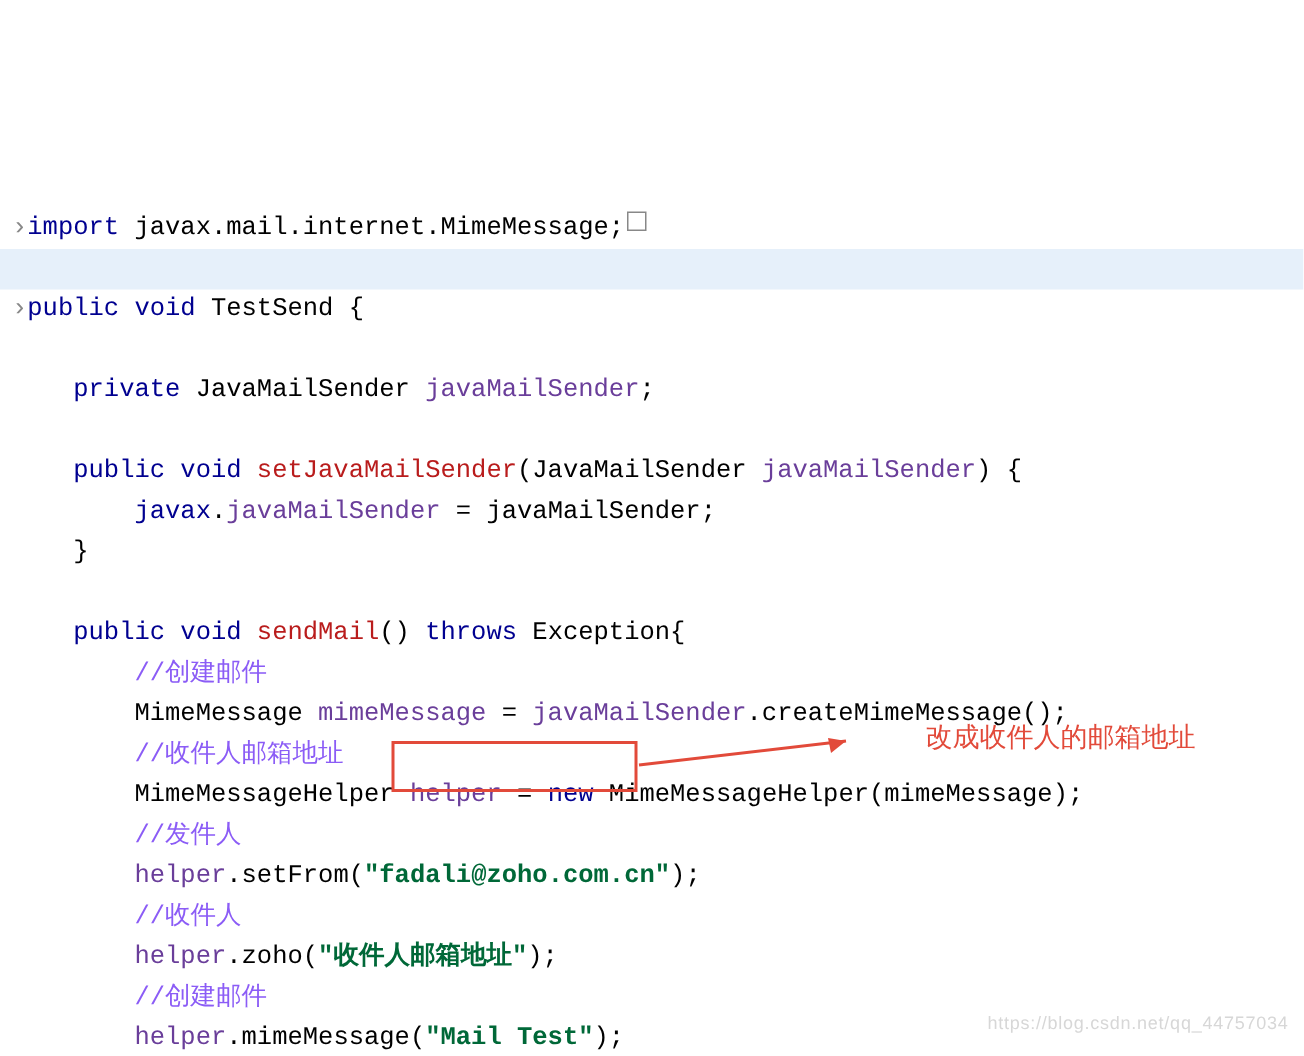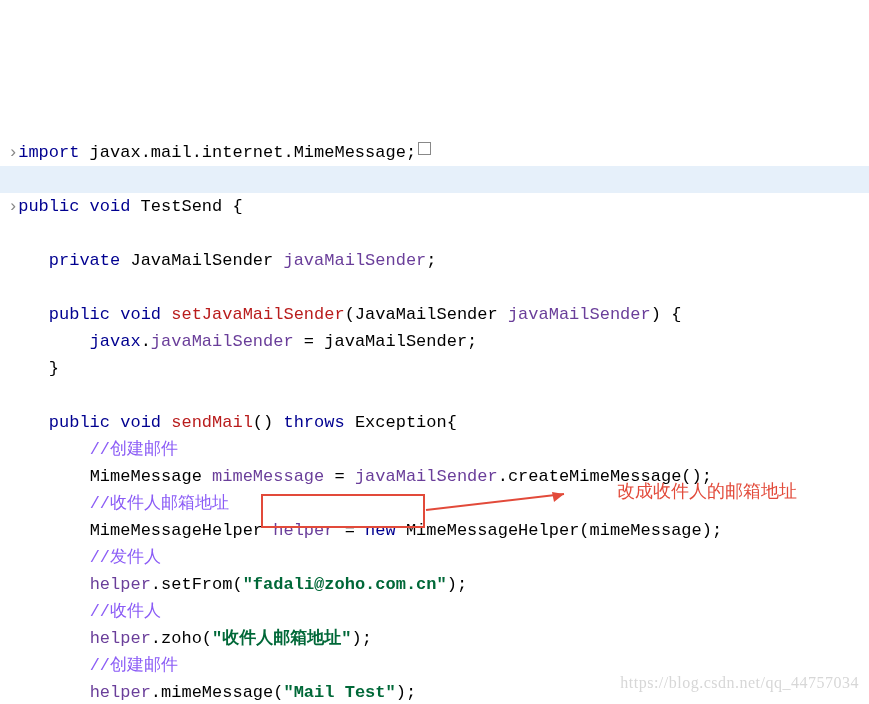--- a/index.html
+++ b/index.html
@@ -53,22 +53,22 @@
     position: absolute;
     left: 424px;
     top: 490px;
     pointer-events: none;
   }
   .watermark {
     position: absolute;
     right: 10px;
     bottom: 8px;
     color: #d7d7d7;
-    font-family: Liberation Serif, serif;
-    font-size: 16px;
+    font-family: Liberation Sans, sans-serif;
+    font-size: 12px;
     letter-spacing: 0.5px;
   }
   .box-icon {
     display:inline-block;
     width:11px; height:11px;
     border:1px solid #888;
     vertical-align: 2px;
     margin-left:2px;
   }
   .fold {

